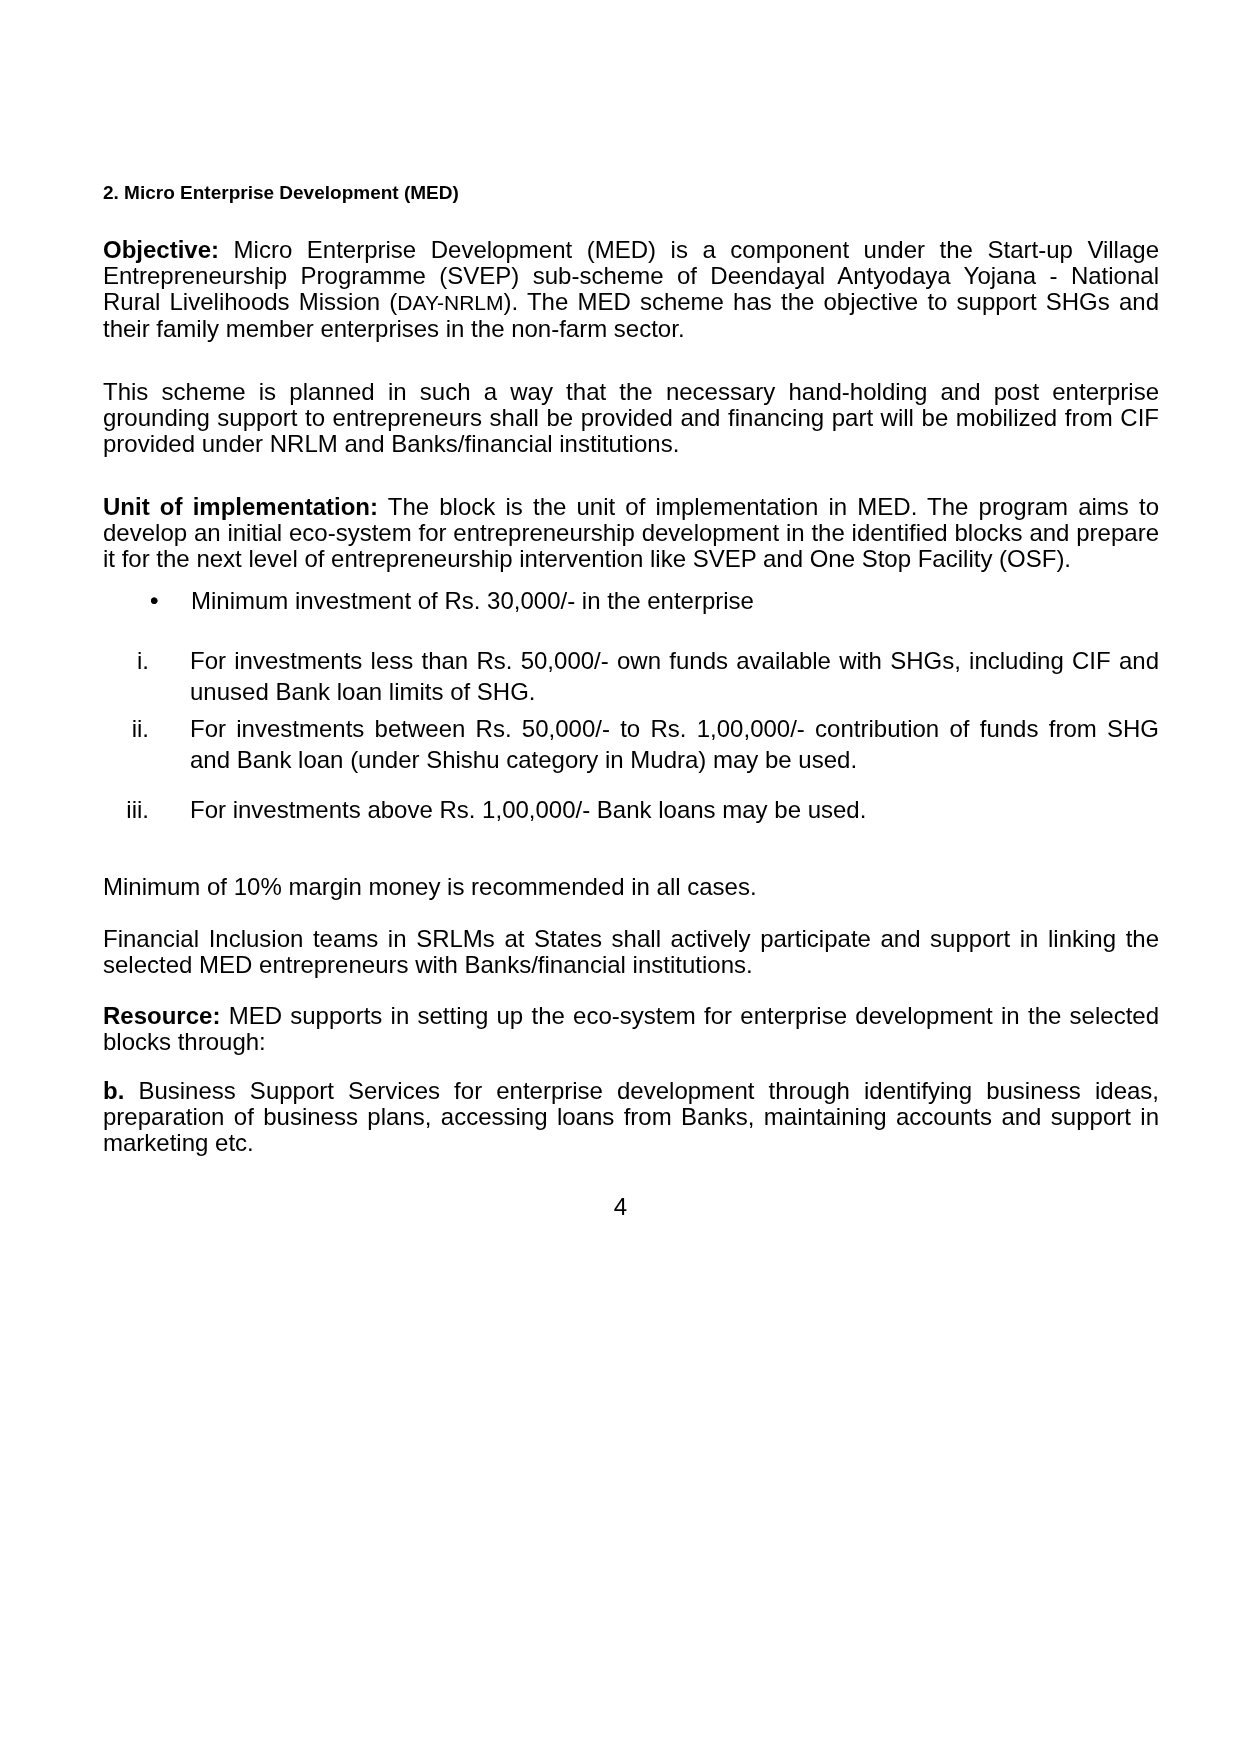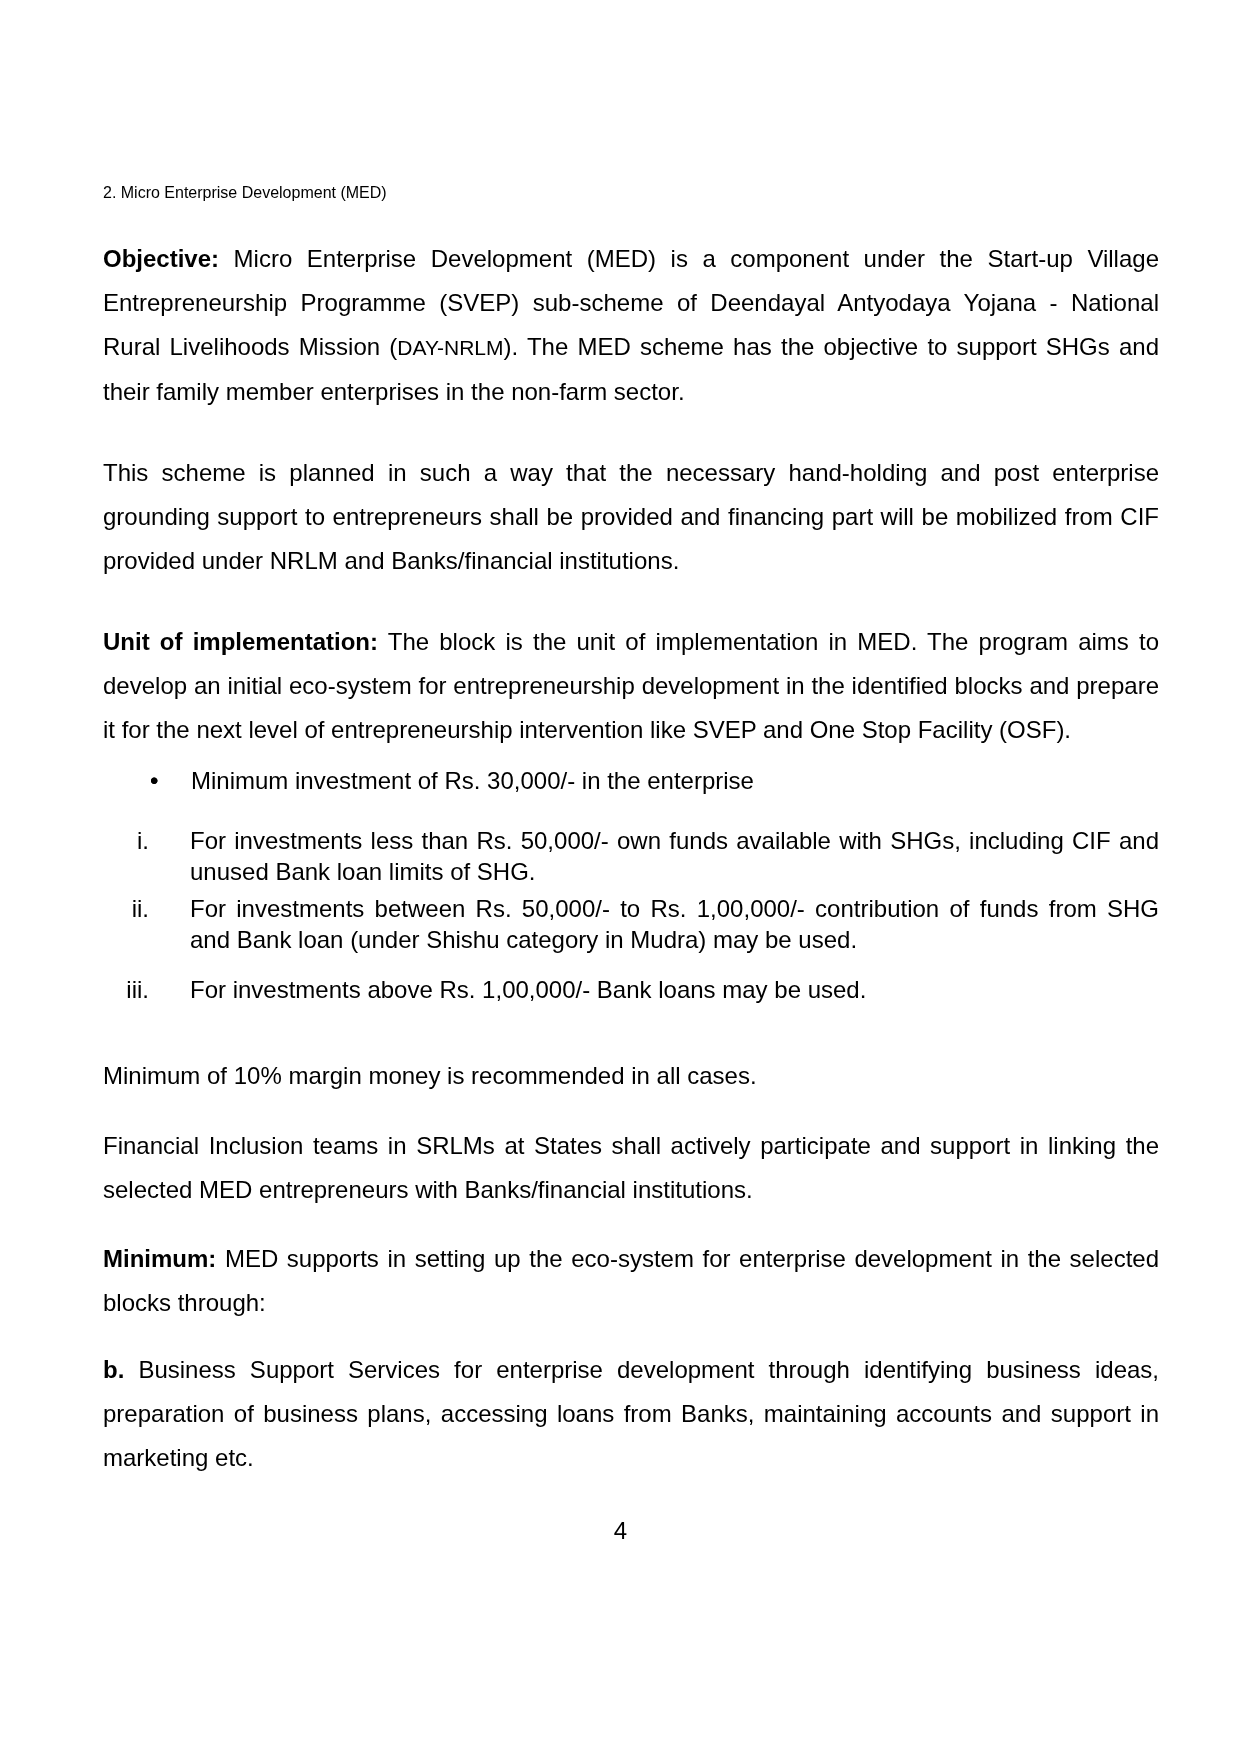--- a/index.html
+++ b/index.html
@@ -11,27 +11,27 @@
     font-family: "Liberation Sans", "DejaVu Sans", sans-serif;
     color: #000000;
   }
   .page {
     width: 1241px;
     height: 1755px;
     background: #ffffff;
     padding: 177px 82px 0 103px;
   }
   .doc-heading {
-    font-size: 16px;
+    font-size: 19px;
     line-height: 31px;
-    font-weight: normal;
+    font-weight: bold;
   }
   .para {
     font-size: 24px;
-    line-height: 44px;
+    line-height: 26px;
     text-align: justify;
   }
   .para.tight { line-height: 27px; }
   .b { font-weight: bold; }
   .acr { font-size: 21px; letter-spacing: 0px; }
   ul.bullet-list, ol.roman-list { list-style: none; }
   .bullet-item, .roman-item {
     position: relative;
     font-size: 24px;
     line-height: 31px;
@@ -82,20 +82,20 @@
   <ol class="roman-list">
     <li class="roman-item" style="margin-top:29px"><span class="roman-marker">i.</span><span>For investments less than Rs. 50,000/- own funds available with SHGs, including CIF and unused Bank loan limits of SHG.</span></li>
     <li class="roman-item" style="margin-top:6px"><span class="roman-marker">ii.</span><span>For investments between Rs. 50,000/- to Rs. 1,00,000/- contribution of funds from SHG and Bank loan (under Shishu category in Mudra) may be used.</span></li>
     <li class="roman-item" style="margin-top:19px"><span class="roman-marker">iii.</span><span>For investments above Rs. 1,00,000/- Bank loans may be used.</span></li>
   </ol>
 
   <p class="para" style="margin-top:49px">Minimum of 10% margin money is recommended in all cases.</p>
 
   <p class="para" style="margin-top:26px">Financial Inclusion teams in SRLMs at States shall actively participate and support in linking the selected MED entrepreneurs with Banks/financial institutions.</p>
 
-  <p class="para" style="margin-top:25px"><span class="b">Minimum:</span><span> MED supports in setting up the eco-system for enterprise development in the selected blocks through:</span></p>
+  <p class="para" style="margin-top:25px"><span class="b">Resource:</span><span> MED supports in setting up the eco-system for enterprise development in the selected blocks through:</span></p>
 
 
   <p class="para" style="margin-top:23px"><span class="b">b.</span><span> Business Support Services for enterprise development through identifying business ideas, preparation of business plans, accessing loans from Banks, maintaining accounts and support in marketing etc.</span></p>
 
   <div class="page-number" style="margin-top:35px">4</div>
 
 </div>
 
 </body></html>

